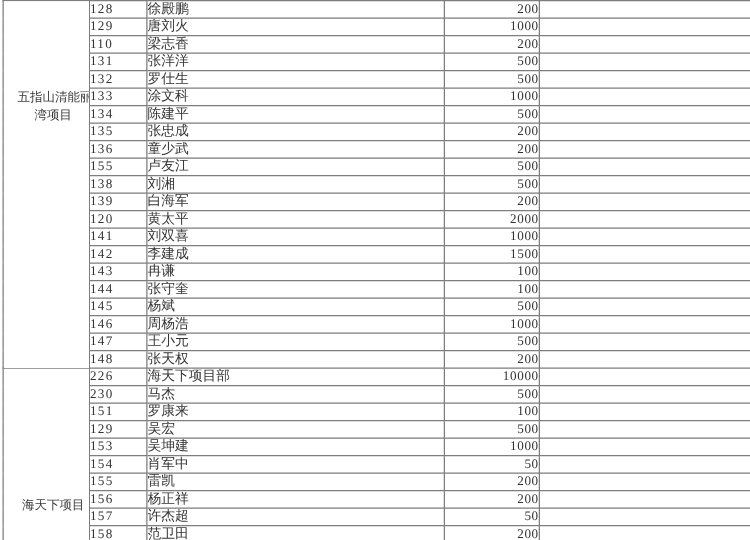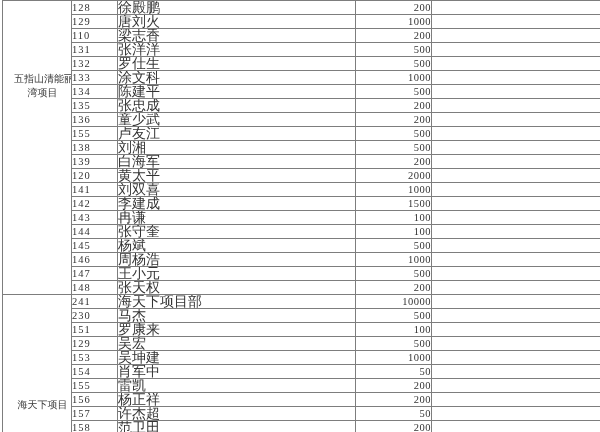--- a/index.html
+++ b/index.html
@@ -33,21 +33,21 @@
     height: 13.935px;
   }
   td.cell-num {
     text-align: left;
     font-size: 10.5px;
     letter-spacing: 1px;
   }
   td.cell-name {
     text-align: left;
     padding-left: 3px;
-    font-size: 14px;
+    font-size: 11px;
   }
   td.cell-amount {
     text-align: right;
     font-size: 10.5px;
     letter-spacing: 0.5px;
   }
   td.cell-blank {
     background: #ffffff;
   }
   td.project-cell {
@@ -208,21 +208,21 @@
         <td class="cell-name">张天权</td>
         <td class="cell-amount">200</td>
         <td class="cell-blank"></td>
       </tr>
       <tr>
         <td class="project-cell" rowspan="10">
           <div class="project-label" style="top: 104px; font-family: Liberation Mono, monospace;">
             <div>海天下项目</div>
           </div>
         </td>
-        <td class="cell-num">241</td>
+        <td class="cell-num">226</td>
         <td class="cell-name">海天下项目部</td>
         <td class="cell-amount">10000</td>
         <td class="cell-blank"></td>
       </tr>
       <tr>
         <td class="cell-num">230</td>
         <td class="cell-name">马杰</td>
         <td class="cell-amount">500</td>
         <td class="cell-blank"></td>
       </tr>

